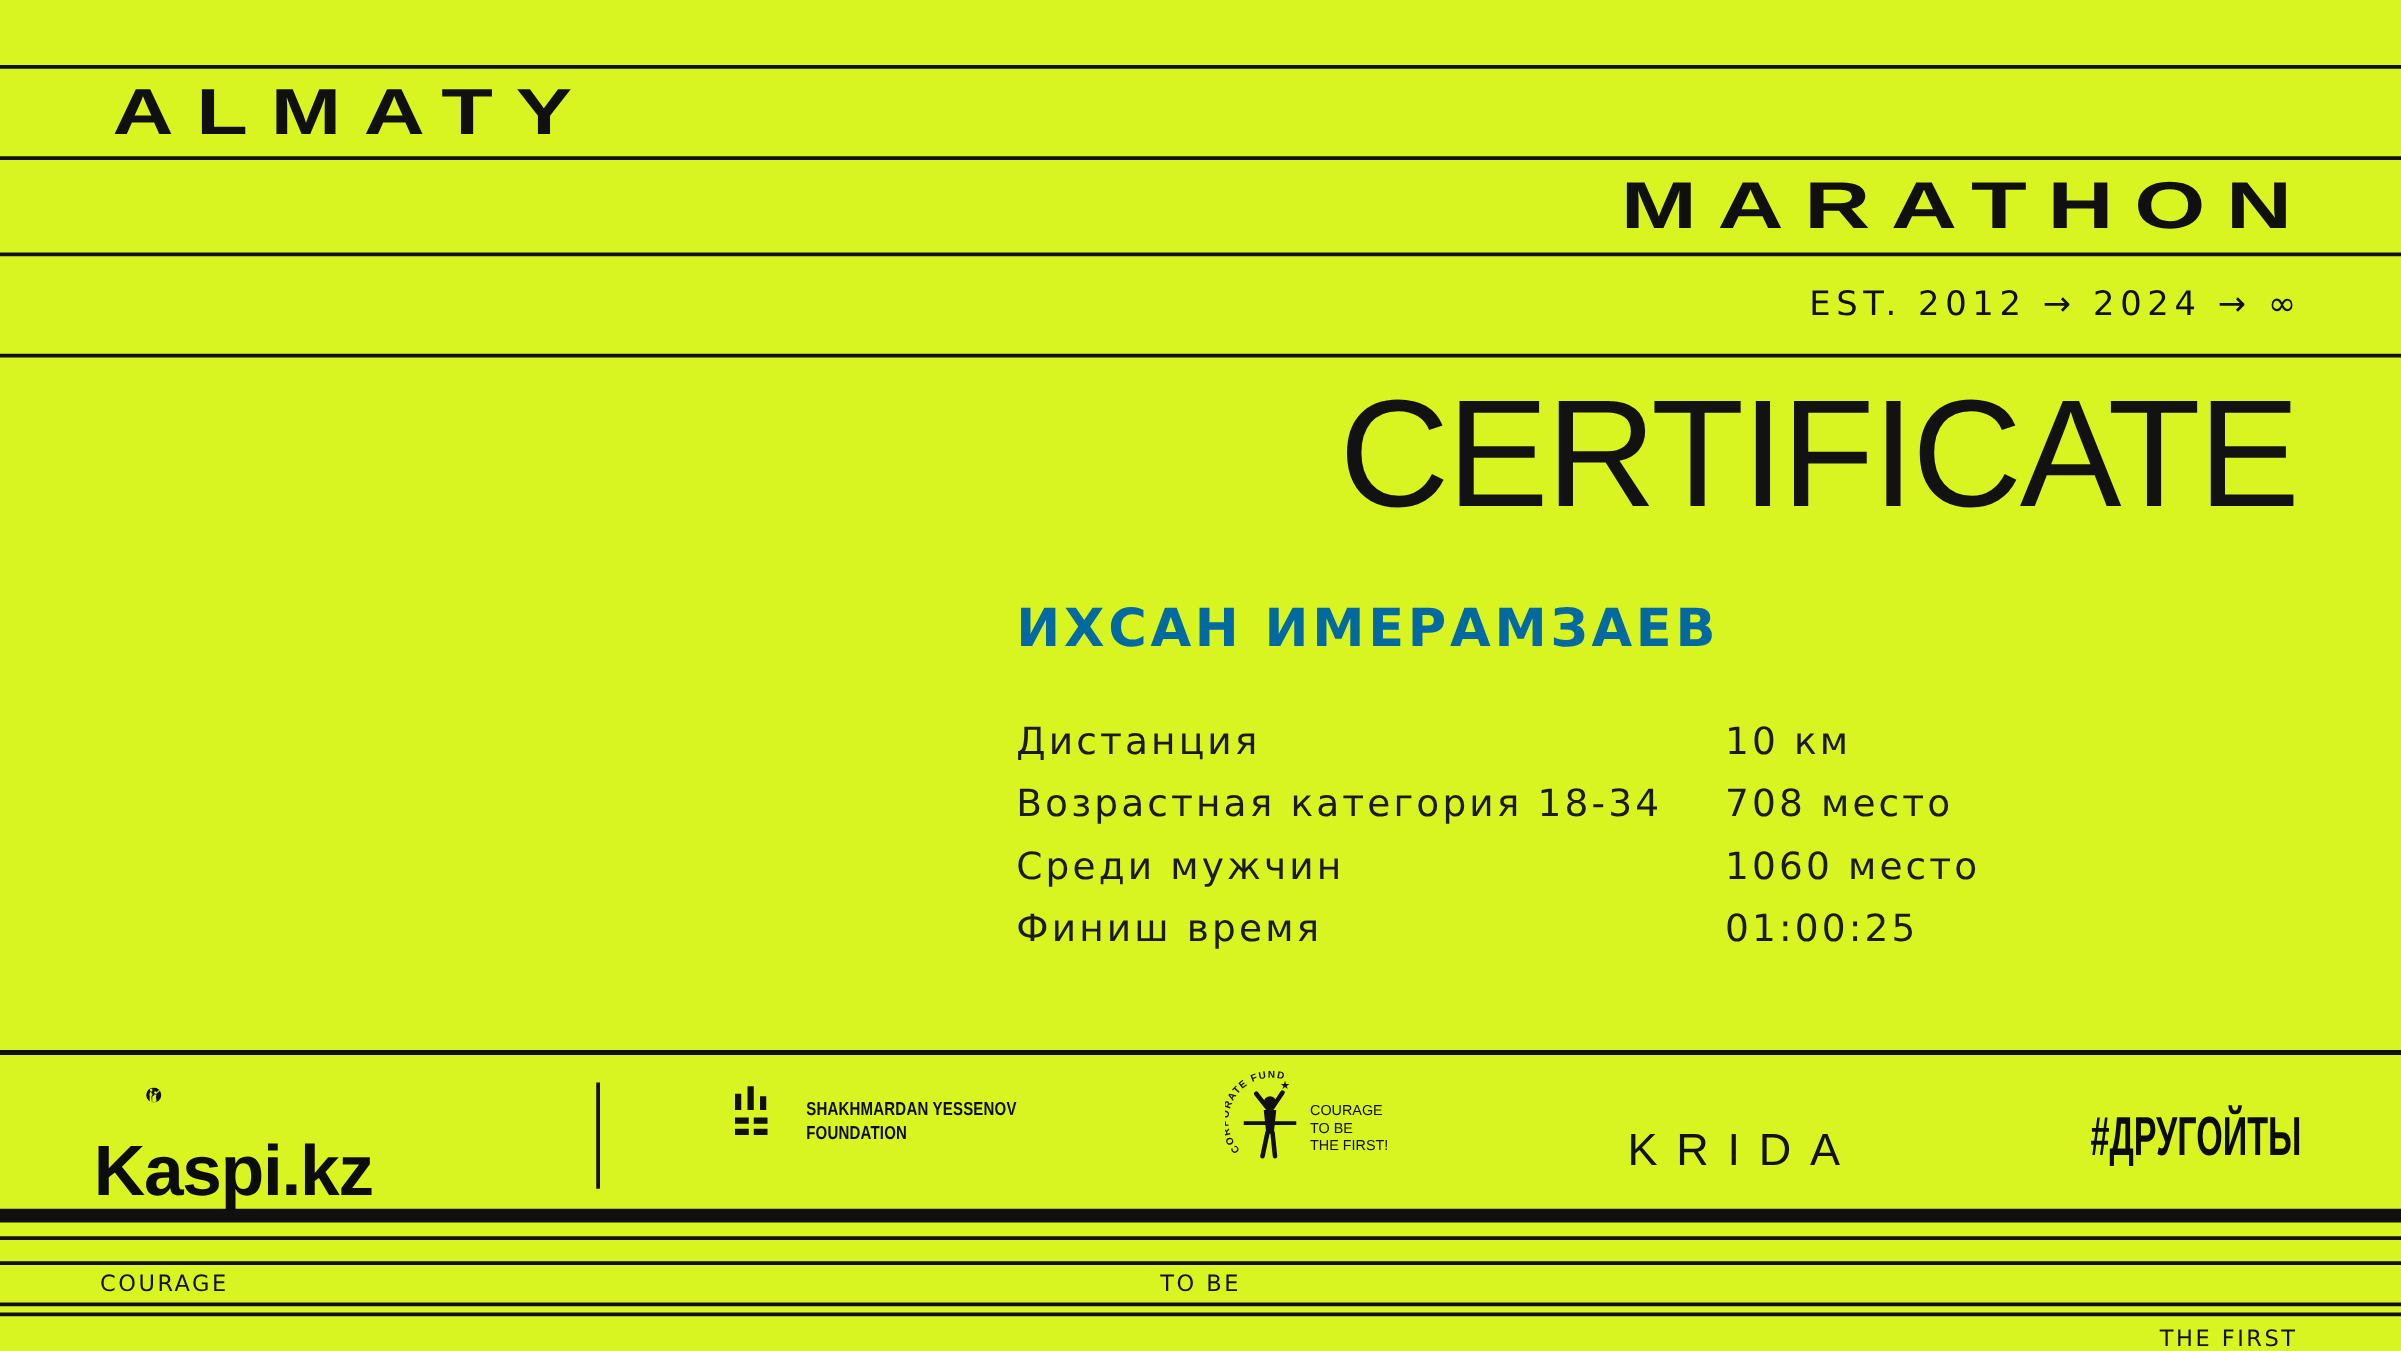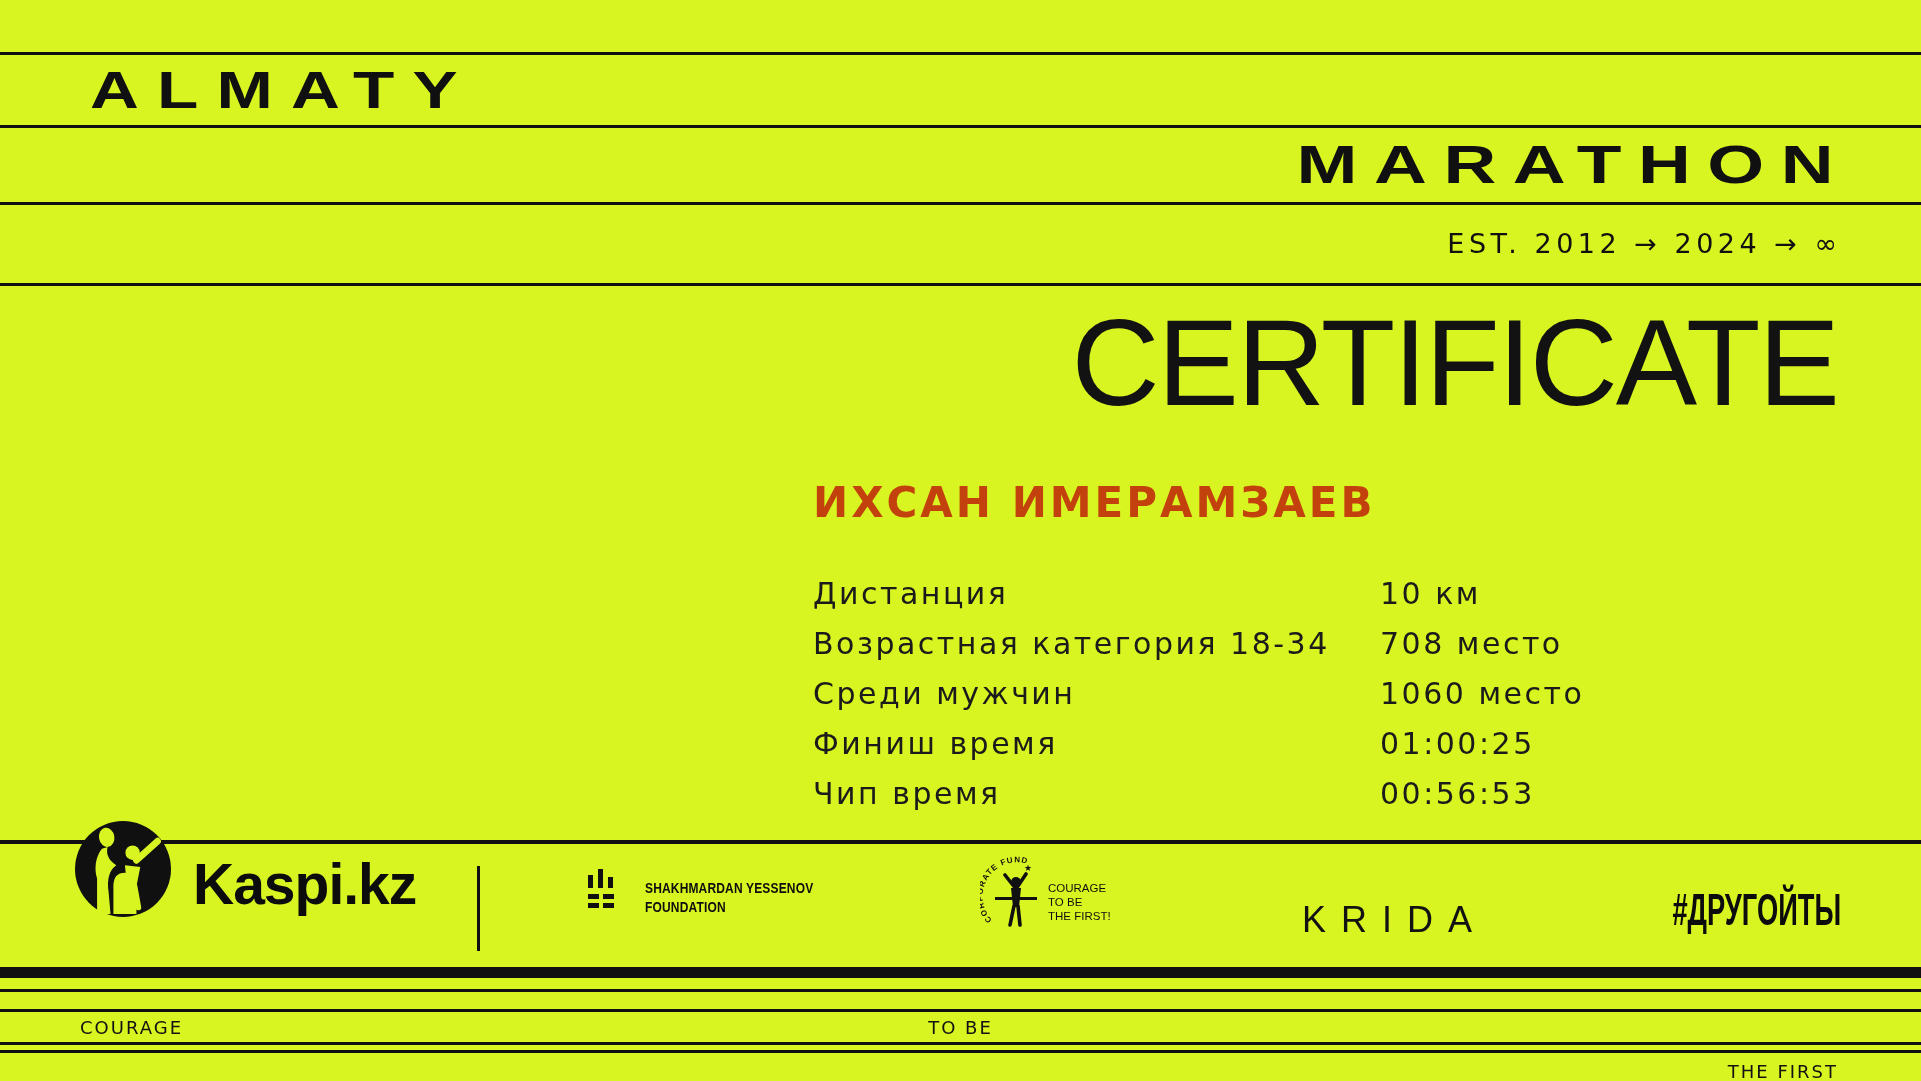--- a/index.html
+++ b/index.html
@@ -18,28 +18,28 @@
   .marathon{ position:absolute; right:83px; top:127px; height:75px; display:flex; align-items:center;
     font:700 53px "Liberation Sans",sans-serif; letter-spacing:12px; margin-right:-12px;
     transform:scaleX(1.38); transform-origin:right center; white-space:nowrap; }
   .est{ position:absolute; right:84px; top:204px; height:79px; display:flex; align-items:center;
     font:500 27px "DejaVu Sans",sans-serif; letter-spacing:4.5px; margin-right:-4.5px; white-space:nowrap; }
 
   
   .cert-title{ position:absolute; right:83px; top:293px; line-height:1;
     font:400 122px "Liberation Sans",sans-serif; letter-spacing:-2px; white-space:nowrap; color:#121212; }
   .athlete{ position:absolute; left:813px; top:478px; line-height:1;
-    font:700 42px "DejaVu Sans",sans-serif; letter-spacing:3px; color:#c2410c; white-space:nowrap; }
+    font:700 42px "DejaVu Sans",sans-serif; letter-spacing:3px; color:#0369a1; white-space:nowrap; }
   .results{ position:absolute; left:813px; top:568px; }
   .result-row{ display:flex; height:50px; align-items:center;
     font:400 30px "DejaVu Sans",sans-serif; letter-spacing:2.5px; color:#1b1b1b; white-space:nowrap; }
   .result-label{ width:567px; flex:0 0 567px; }
 
   
-  .kaspi{ position:absolute; left:75px; top:817px; height:100px; display:flex; align-items:flex-end; gap:22px; }
+  .kaspi{ position:absolute; left:75px; top:870px; height:100px; display:flex; align-items:flex-start; gap:22px;flex-direction:column; }
   .kaspi-word{ font:700 57px "Liberation Sans",sans-serif; letter-spacing:-1px; color:#0c0c0c; white-space:nowrap; }
   .divider{ position:absolute; left:477px; top:866px; width:3px; height:85px; background:var(--ink); }
 
   .yessenov{ position:absolute; left:588px; top:868px; display:flex; gap:31px; }
   .ys-icon{ position:relative; width:26px; height:41px; flex:0 0 26px; }
   .ys-icon i{ position:absolute; background:var(--ink); }
   .ys-b1{ left:0;  top:7px; width:5px; height:13px; }
   .ys-b2{ left:10px; top:1px; width:5px; height:19px; }
   .ys-b3{ left:20px; top:9px; width:5px; height:11px; }
   .ys-d1a{ left:0; top:26px; width:11px; height:5px; } .ys-d1b{ left:15px; top:26px; width:11px; height:5px; }
@@ -94,24 +94,20 @@
     <div class="result-value">708 место</div>
   </div>
   <div class="result-row">
     <div class="result-label">Среди мужчин</div>
     <div class="result-value">1060 место</div>
   </div>
   <div class="result-row">
     <div class="result-label">Финиш время</div>
     <div class="result-value">01:00:25</div>
   </div>
-  <div class="result-row">
-    <div class="result-label">Чип время</div>
-    <div class="result-value">00:56:53</div>
-  </div>
 </div>
 
 <div class="kaspi">
   <svg width="96" height="96" viewBox="0 0 100 100">
     <circle cx="50" cy="50" r="50" fill="var(--ink)"></circle>
     <ellipse cx="33" cy="17" rx="8" ry="10" fill="var(--bg)" transform="rotate(-10 33 17)"></ellipse>
     <path d="M28,29 C21,38 20,50 23,60 L23,97 L37,97 L35,74 C33,60 36,51 43,46 C35,41 32,34 34,27 Z" fill="var(--bg)"></path>
     <circle cx="60" cy="33" r="7.5" fill="var(--bg)"></circle>
     <line x1="64" y1="41" x2="86" y2="21" stroke="var(--bg)" stroke-width="7" stroke-linecap="round"></line>
     <path d="M52,46 L68,48 L64,68 L54,66 Z" fill="var(--bg)"></path>

